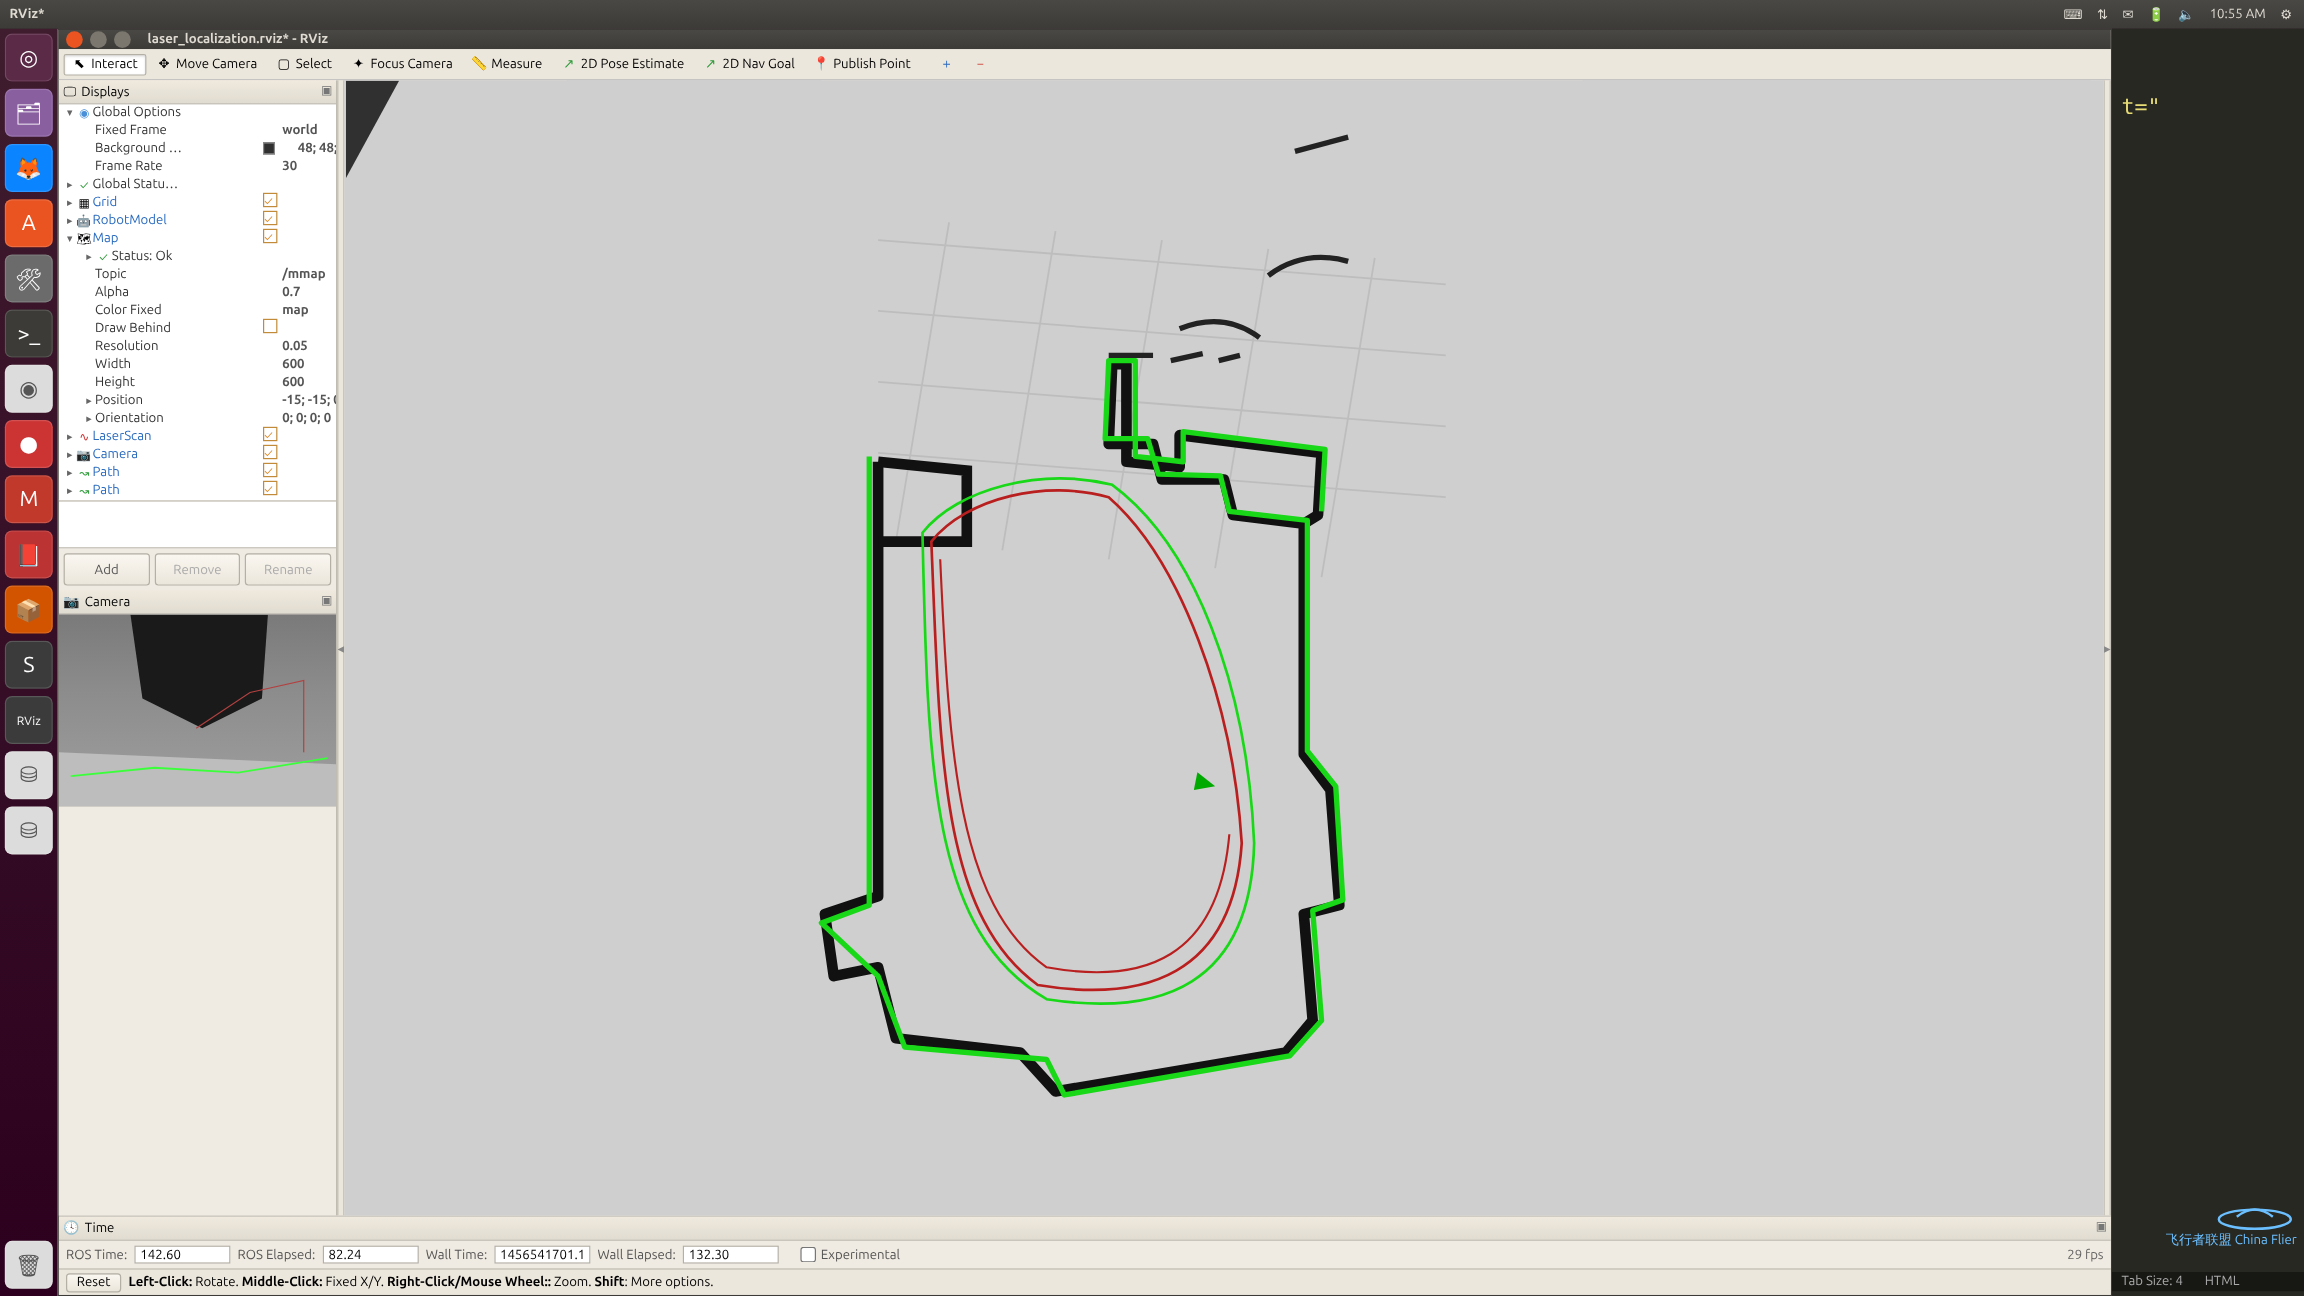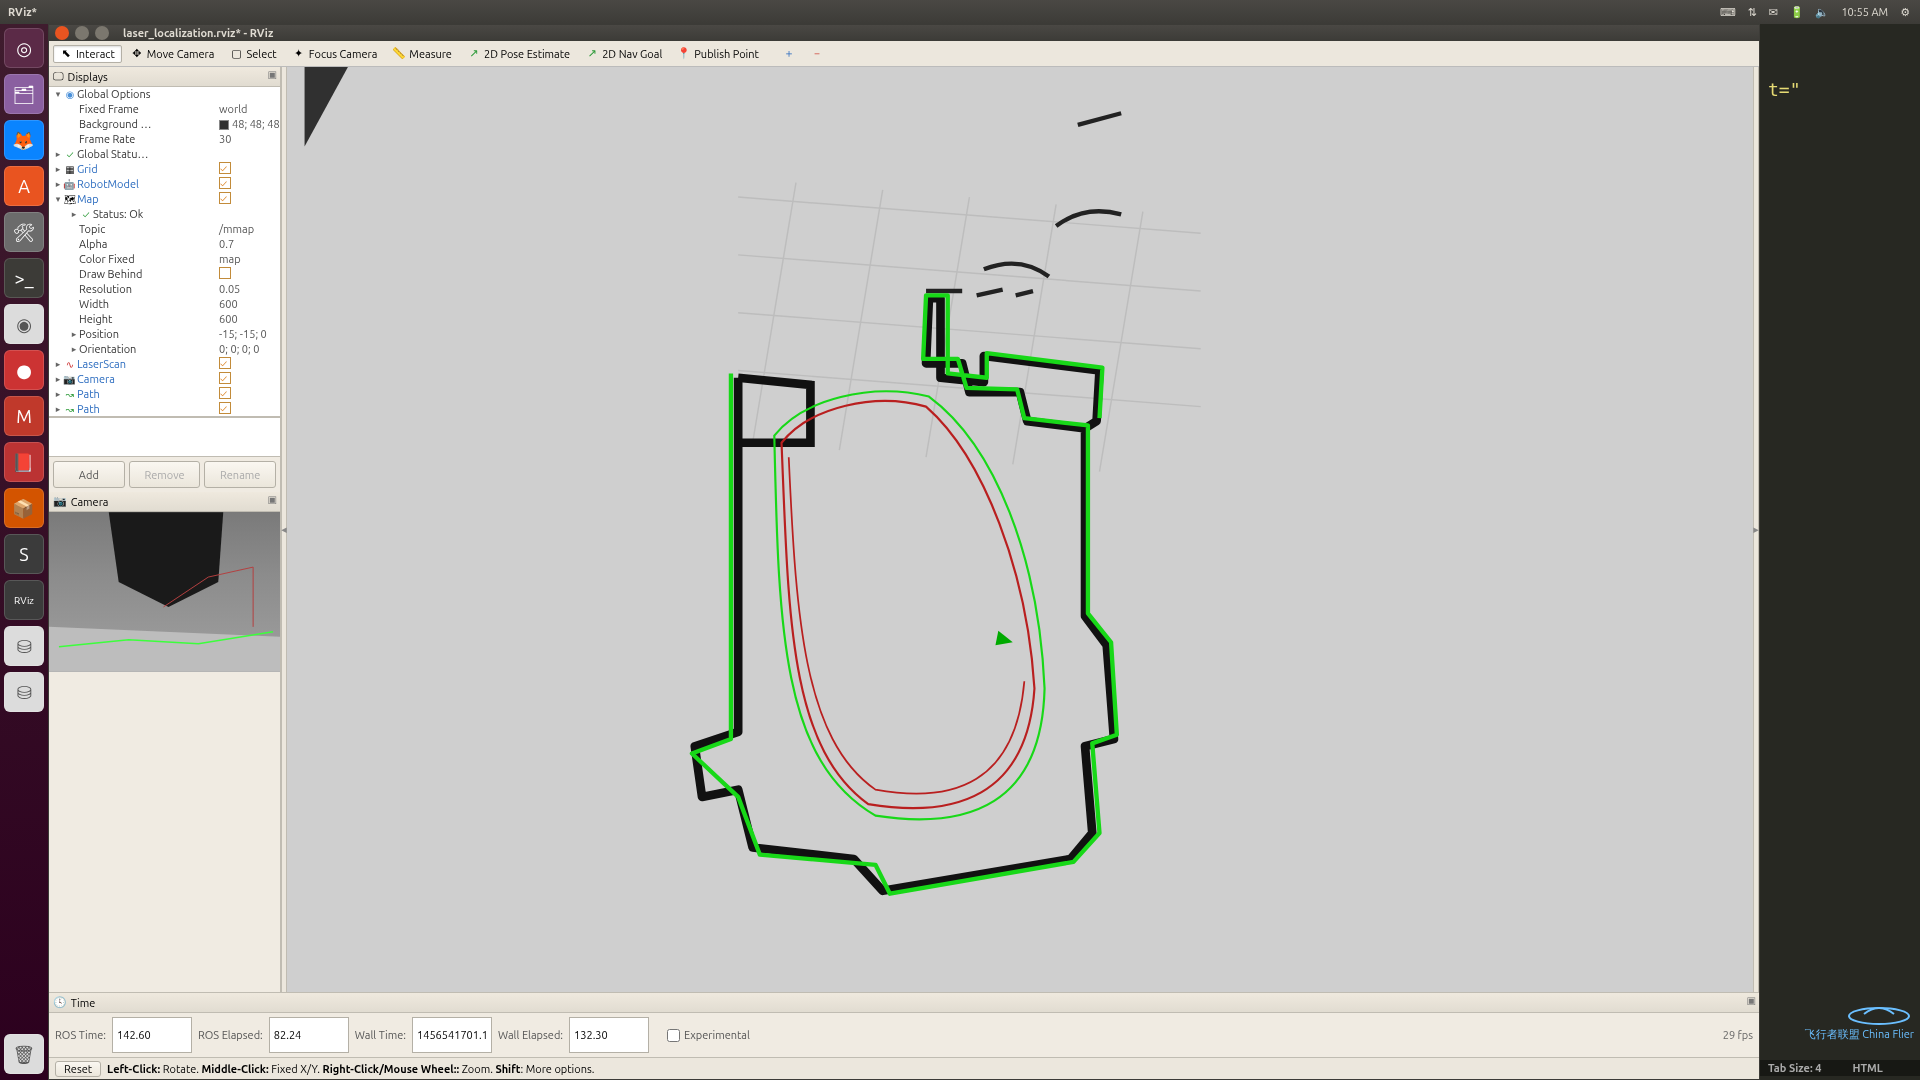--- a/index.html
+++ b/index.html
@@ -16,21 +16,21 @@
 .desktop-row { flex: 1; display: flex; min-height: 0; }
 .launcher { width: 48px; background: linear-gradient(#3f1c2e, #2c001e); display: flex; flex-direction: column; align-items: center; padding-top: 4px; gap: 6px; }
 .launcher-item { width: 40px; height: 40px; border-radius: 6px; display: flex; align-items: center; justify-content: center; font-size: 18px; color: #fff; box-shadow: inset 0 0 0 1px rgba(255,255,255,.15); }
 .launcher-spacer { flex: 1; }
 .launcher-trash { margin-bottom: 6px; }
 
 
 .right-pane { width: 160px; background: #272822; color: #cfcfc2; position: relative; }
 .right-pane .code-frag { position: absolute; top: 55px; left: 8px; font-family: monospace; font-size: 18px; color: #e6db74; }
 .right-pane .logo { position: absolute; bottom: 40px; right: 6px; font-size: 10px; color: #6bbfff; text-align: right; line-height: 1.1; }
-.right-pane .status { position: absolute; bottom: 4px; left: 0; right: 0; background: #171814; color: #aaa; font-size: 10px; display: flex; gap: 31px; padding: 2px 8px; font-weight: bold; }
+.right-pane .status { position: absolute; bottom: 4px; left: 0; right: 0; background: #171814; color: #aaa; font-size: 10px; display: flex; gap: 18px; padding: 2px 8px; }
 
 
 .rviz-window { flex: 1; display: flex; flex-direction: column; background: #f0ebe2; border: 1px solid #3c3b37; min-width: 0; }
 
 
 .win-titlebar { height: 16px; background: linear-gradient(#4a4844, #3c3b37); color: #dfdbd2; display: flex; align-items: center; padding: 0 6px; gap: 6px; }
 .win-btn { width: 14px; height: 14px; border-radius: 50%; display: inline-block; }
 .win-close { background: #e95420; }
 .win-min { background: #7b776e; }
 .win-max { background: #7b776e; }
@@ -48,21 +48,21 @@
 .left-col { width: 232px; display: flex; flex-direction: column; background: #f0ebe2; border-right: 1px solid #c0bcb2; }
 
 .panel-head { height: 20px; background: linear-gradient(#efe9de,#e1dcd1); border-bottom: 1px solid #c0bcb2; display: flex; align-items: center; padding: 0 4px; gap: 4px; position: relative; }
 .panel-head .pin { position:absolute; right: 3px; top: 2px; font-size: 10px; color:#777; }
 .displays-tree { flex: 0 0 auto; background: #fff; border-bottom: 1px solid #c0bcb2; height: 330px; overflow: auto; }
 .tree-row { display: flex; align-items: center; height: 15px; line-height: 15px; white-space: nowrap; }
 .tree-row .arrow { width: 10px; text-align: center; color: #666; font-size: 9px; }
 .tree-row .ico { width: 14px; text-align: center; font-size: 10px; }
 .tree-name { color: #333; }
 .tree-link { color: #2a6bbf; }
-.tree-val { color: #555; margin-left: 0; }
+.tree-val { color: #555; margin-left: 16px; font-weight: bold; }
 .tree-valcol { position: absolute; left: 170px; }
 .tree-row { position: relative; }
 .chk { width: 12px; height: 12px; border: 1px solid #c28b3a; background: #fff; display: inline-block; position: relative; }
 .chk.checked::after { content:"✓"; color:#de8a2f; font-size:10px; position:absolute; top:-2px; left:0; }
 .swatch { width:10px; height:10px; background:#303030; border:1px solid #888; display:inline-block; vertical-align:middle; margin-right:3px; }
 
 .desc-box { height: 40px; background: #fff; border-top: 1px solid #c0bcb2; border-bottom: 1px solid #c0bcb2; }
 
 .displays-buttons { display: flex; gap: 4px; padding: 4px; }
 .displays-buttons button { flex: 1; height: 27px; background: linear-gradient(#faf7f1,#ebe6db); border:1px solid #b4b0a6; border-radius:3px; color:#555; }
@@ -72,21 +72,21 @@
 
 .center-view { flex: 1; background: #cfcfcf; position: relative; overflow: hidden; }
 .center-view svg { width: 100%; height: 100%; }
 .splitter { width: 6px; background: #ece7dd; border-left:1px solid #c0bcb2; border-right:1px solid #c0bcb2; display:flex; align-items:center; justify-content:center; }
 .splitter span { color:#888; }
 
 
 .time-panel { border-top: 1px solid #c0bcb2; background: #f0ebe2; }
 .time-row { display: flex; align-items: center; gap: 6px; padding: 4px 6px; }
 .time-row label { color: #555; }
-.time-row input[type=text] { height: 36px; border:1px solid #b4b0a6; background:#fff; padding:0 4px; width:80px; }
+.time-row input[type=text] { height: 15px; border:1px solid #b4b0a6; background:#fff; padding:0 4px; width:80px; }
 .time-row .wide { width: 110px; }
 .time-row .fps { margin-left: auto; color:#666; }
 .exp { margin-left: 12px; display:flex; align-items:center; gap:4px; }
 
 
 .status-bar { height: 22px; background: #ece7dd; border-top:1px solid #c0bcb2; display:flex; align-items:center; padding:0 6px; gap:6px; }
 .status-bar .reset { border:1px solid #b4b0a6; border-radius:3px; padding:1px 8px; background:linear-gradient(#faf7f1,#ebe6db); }
 .status-bar .hint b { font-weight:bold; }
 
 

